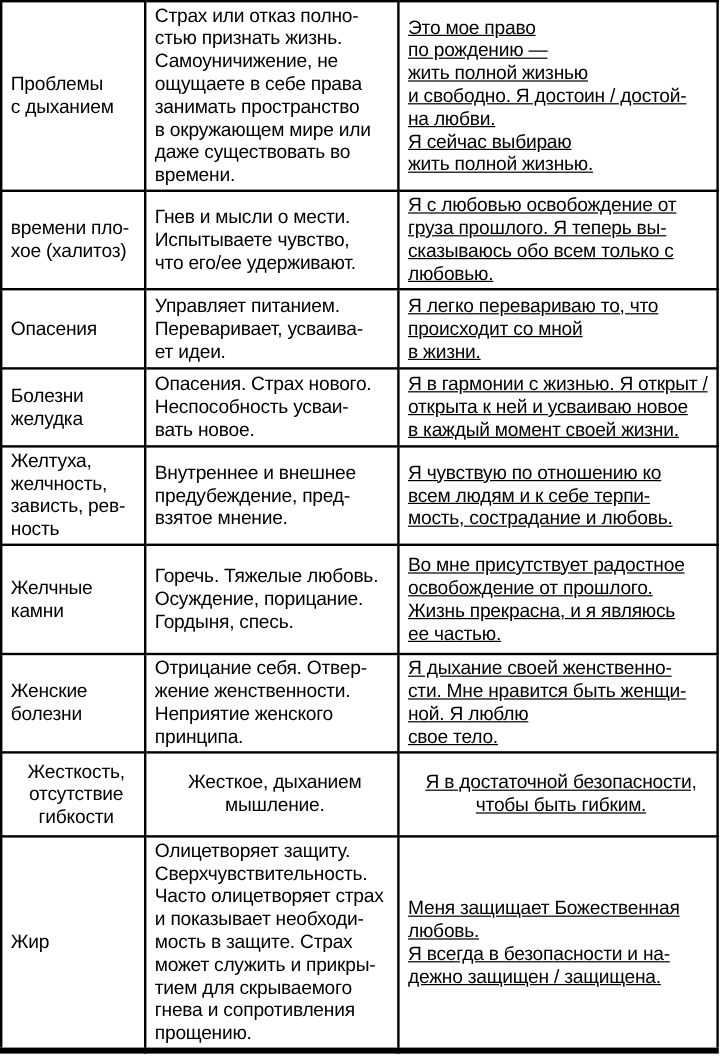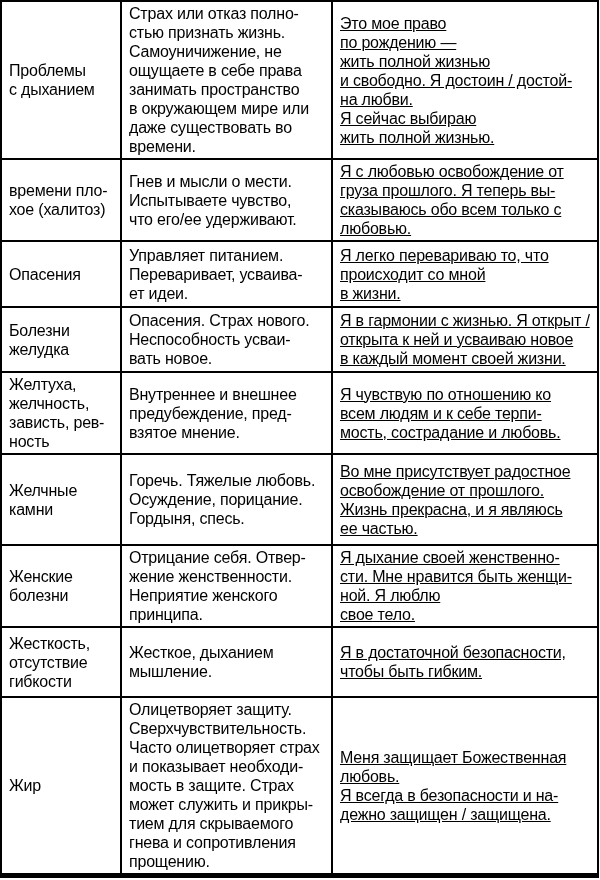--- a/index.html
+++ b/index.html
@@ -46,21 +46,21 @@
   col.c2 { width: 211px; }
   col.c3 { width: 266px; }
   td.c3 { padding-left: 8px; letter-spacing: -0.3px; text-decoration: underline; }
   tr.r1 { height: 158px; }
   tr.r2 { height: 81px; }
   tr.r3 { height: 66px; }
   tr.r4 { height: 65px; }
   tr.r5 { height: 78px; }
   tr.r6 { height: 91px; }
   tr.r7 { height: 79px; }
-  tr.r8 { height: 70px; }
+  tr.r8 { height: 70px; text-align: center; }
   tr.r9 { height: 171px; }
 </style>
 </head>
 <body>
 
 <div class="page">
   <table class="afftable">
     <colgroup>
       <col class="c1">
         <col class="c2">

